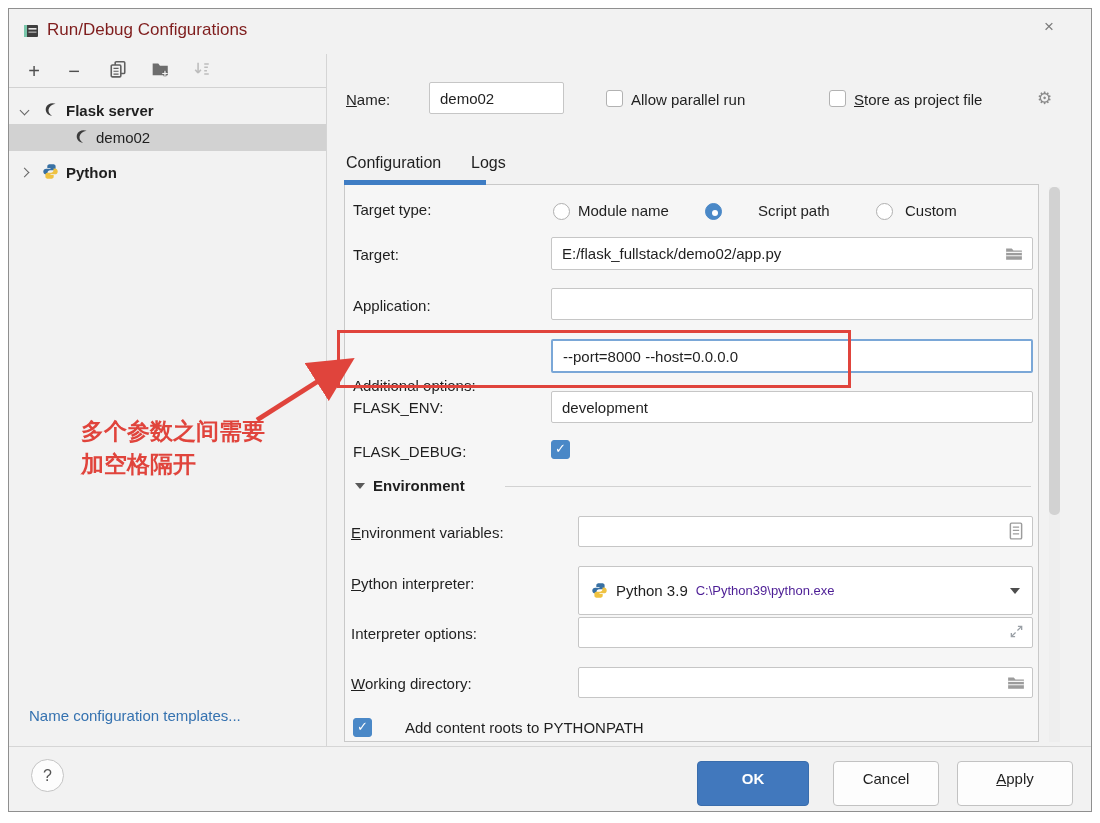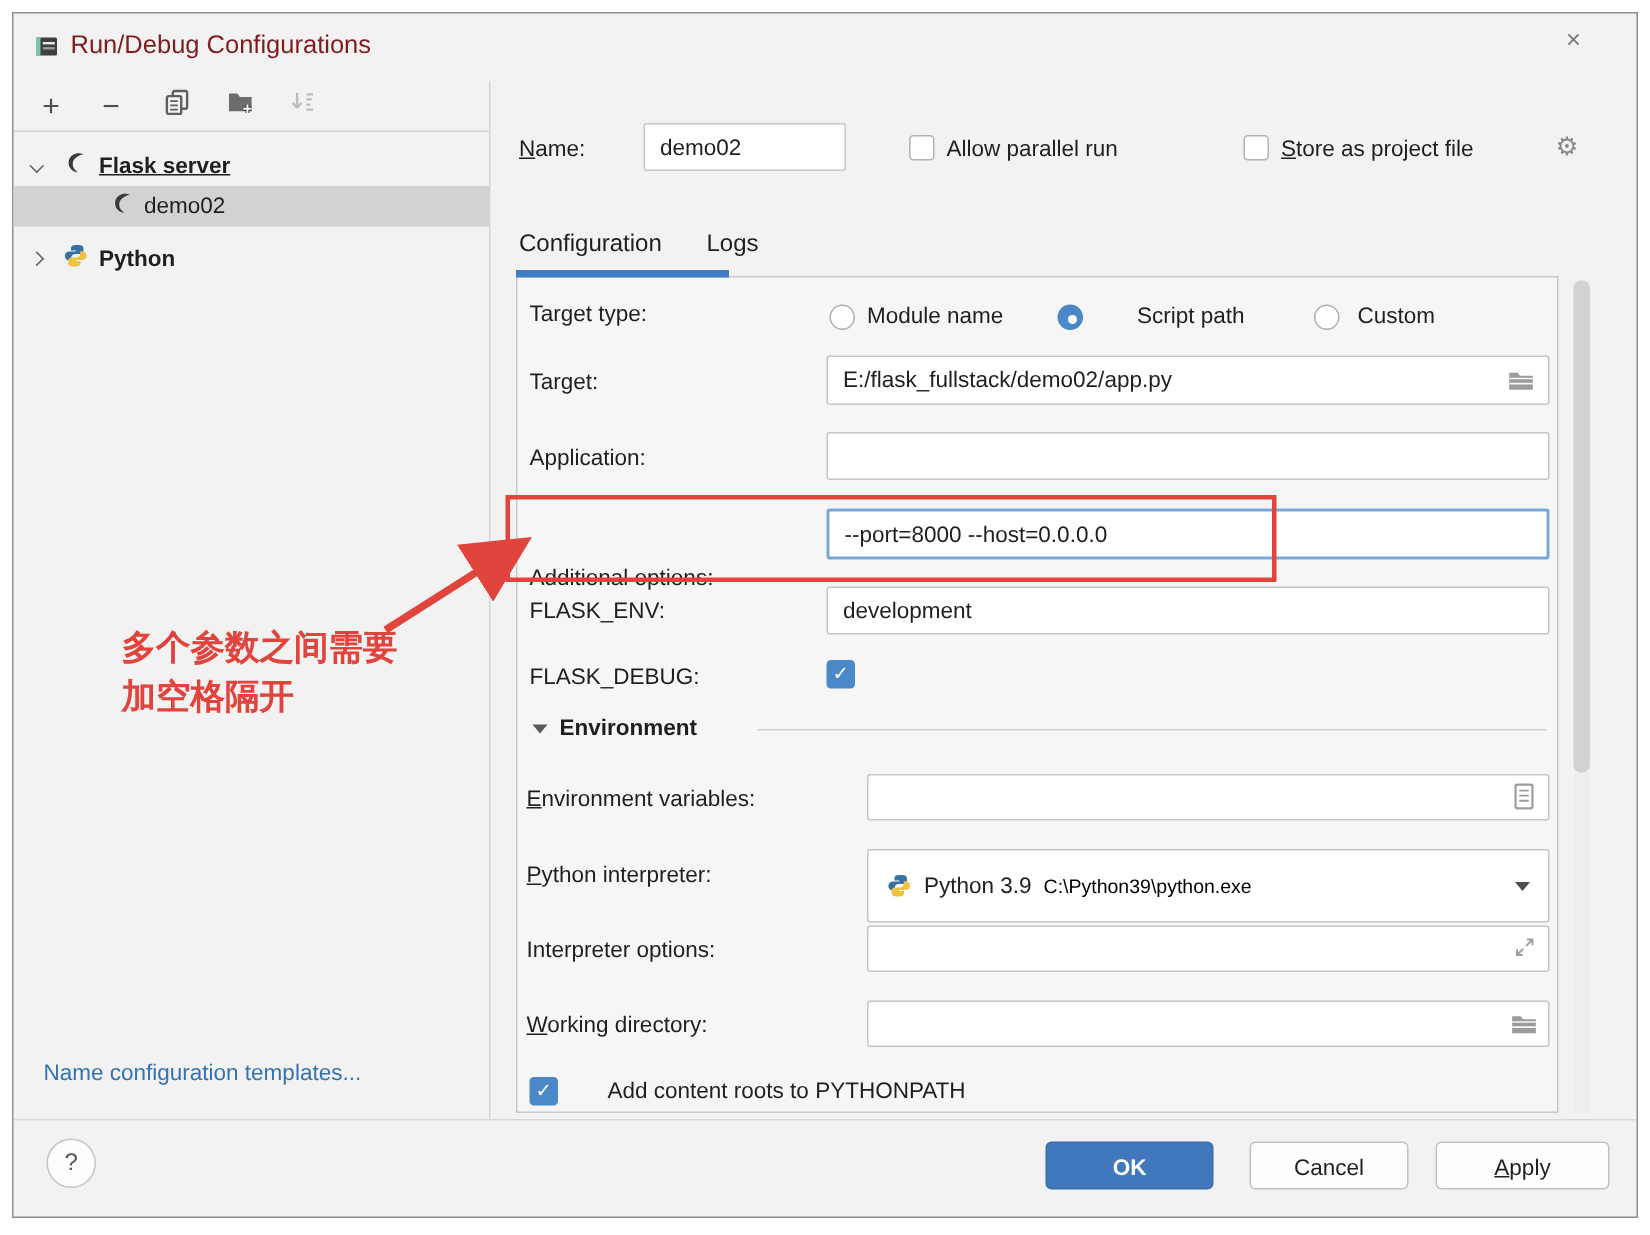--- a/index.html
+++ b/index.html
@@ -23,34 +23,34 @@
   .treerow { position:absolute; left:0; width:317px; height:27px; display:flex; align-items:center; font-size:15px; color:#1f1f1f; }
   .treerow.selected { background:#d2d2d2; }
   .chev { width:7px; height:7px; border-right:1.7px solid #646464; border-bottom:1.7px solid #646464; display:inline-block; flex:none; }
   .chev.down { transform:rotate(45deg); }
   .chev.right { transform:rotate(-45deg); }
   
   .tab { position:absolute; font-size:16px; color:#1f1f1f; cursor:default; }
   #tab-underline { position:absolute; left:335px; top:171px; width:142px; height:5px; background:#3f7dc4; z-index:3; }
   #form-panel { position:absolute; left:335px; top:175px; width:695px; height:558px; background:#f6f6f6; border:1px solid #c9c9c9; }
   
-  .btn { position:absolute; height:32px; background:#fdfdfd; border:1px solid #c2c2c2; border-radius:4px; font-size:15px; color:#1f1f1f; text-align:center; line-height:33px; cursor:default; }
+  .btn { position:absolute; height:45px; background:#fdfdfd; border:1px solid #c2c2c2; border-radius:4px; font-size:15px; color:#1f1f1f; text-align:center; line-height:33px; cursor:default; }
   .btn.primary { background:#4178bd; border-color:#3a6dac; color:#fff; font-weight:700; }
   
   .hrule { position:absolute; height:1px; background:#d2d2d2; }
   .caret-down { position:absolute; width:0; height:0; border-left:5px solid transparent; border-right:5px solid transparent; border-top:6px solid #5a5a5a; }
   .combo-arrow { width:0; height:0; border-left:5px solid transparent; border-right:5px solid transparent; border-top:6px solid #4d4d4d; }
   
   .annot { position:absolute; color:#e0443c; font-weight:700; font-size:23px; white-space:nowrap; pointer-events:none; z-index:8; }
   #red-rect { position:absolute; left:328px; top:321px; width:514px; height:58px; border:3px solid #e0443c; pointer-events:none; z-index:7; }
   #scroll-track { position:absolute; left:1040px; top:178px; width:11px; height:555px; background:#eeeeee; }
   #scroll-thumb { position:absolute; left:0; top:0; width:11px; height:328px; background:#d2d2d2; border-radius:5px; }
   .toolbar-ic { position:absolute; top:50px; width:26px; height:24px; display:flex; align-items:center; justify-content:center; color:#4f4f4f; font-size:20px; }
   .link { position:absolute; color:#3572b0; font-size:15px; cursor:pointer; white-space:nowrap; }
-  .graypath { color:#000000; font-size:13px; }
+  .graypath { color:#4c1d95; font-size:13px; }
   .combo { position:absolute; background:#fff; border:1px solid #c6c6c6; border-radius:2px; display:flex; align-items:center; }
 </style>
 </head>
 <body>
 
 <div id="dialog">
 
   <span class="abs" style="left:14px;top:14px;width:16px;height:16px;">
     <svg width="16" height="16" viewBox="0 0 16 16">
         <rect x="1" y="2" width="14" height="12" rx="1" fill="#3f3f3f"></rect>
@@ -84,21 +84,21 @@
   </div>
   <div class="toolbar-ic" style="left:180px;">
     <span><svg width="18" height="18" viewBox="0 0 16 16">
           <path d="M4.5 2.5v9M4.5 11.5L2 8.6M4.5 11.5L7 8.6" stroke="#bdbdbd" stroke-width="1.4" fill="none"></path>
           <path d="M10 3.5h4M10 6.5h3.2M10 9.5h2.4M10 12.5h4" stroke="#bdbdbd" stroke-width="1.3"></path>
         </svg></span>
   </div>
   <div class="hrule" style="left:0;top:78px;width:317px;"></div>
   <div class="abs" style="left:317px;top:45px;width:1px;height:692px;background:#d5d5d5;"></div>
 
-  <div class="treerow" style="top:88px;font-weight:700;text-decoration:underline;">
+  <div class="treerow" style="top:88px;font-weight:700;">
     <span style="width:12px;"></span>
       <span class="chev down"></span>
       <span style="width:14px;"></span>
     <span><svg width="17" height="17" viewBox="0 0 16 16">
           <path d="M12.8 2.6C9.2 1.2 4.8 2.6 3.7 6.4c-1 3.9 1.8 7.4 5.8 7.6-2.4-1.6-3.8-3.7-3.3-6.2.5-2.5 3-4.4 6.6-5.2z" fill="#3b3b3b"></path>
         </svg></span>
     <span style="width:7px;"></span>
       <span>Flask server</span>
   </div>
   <div class="treerow selected" style="top:115px;">

